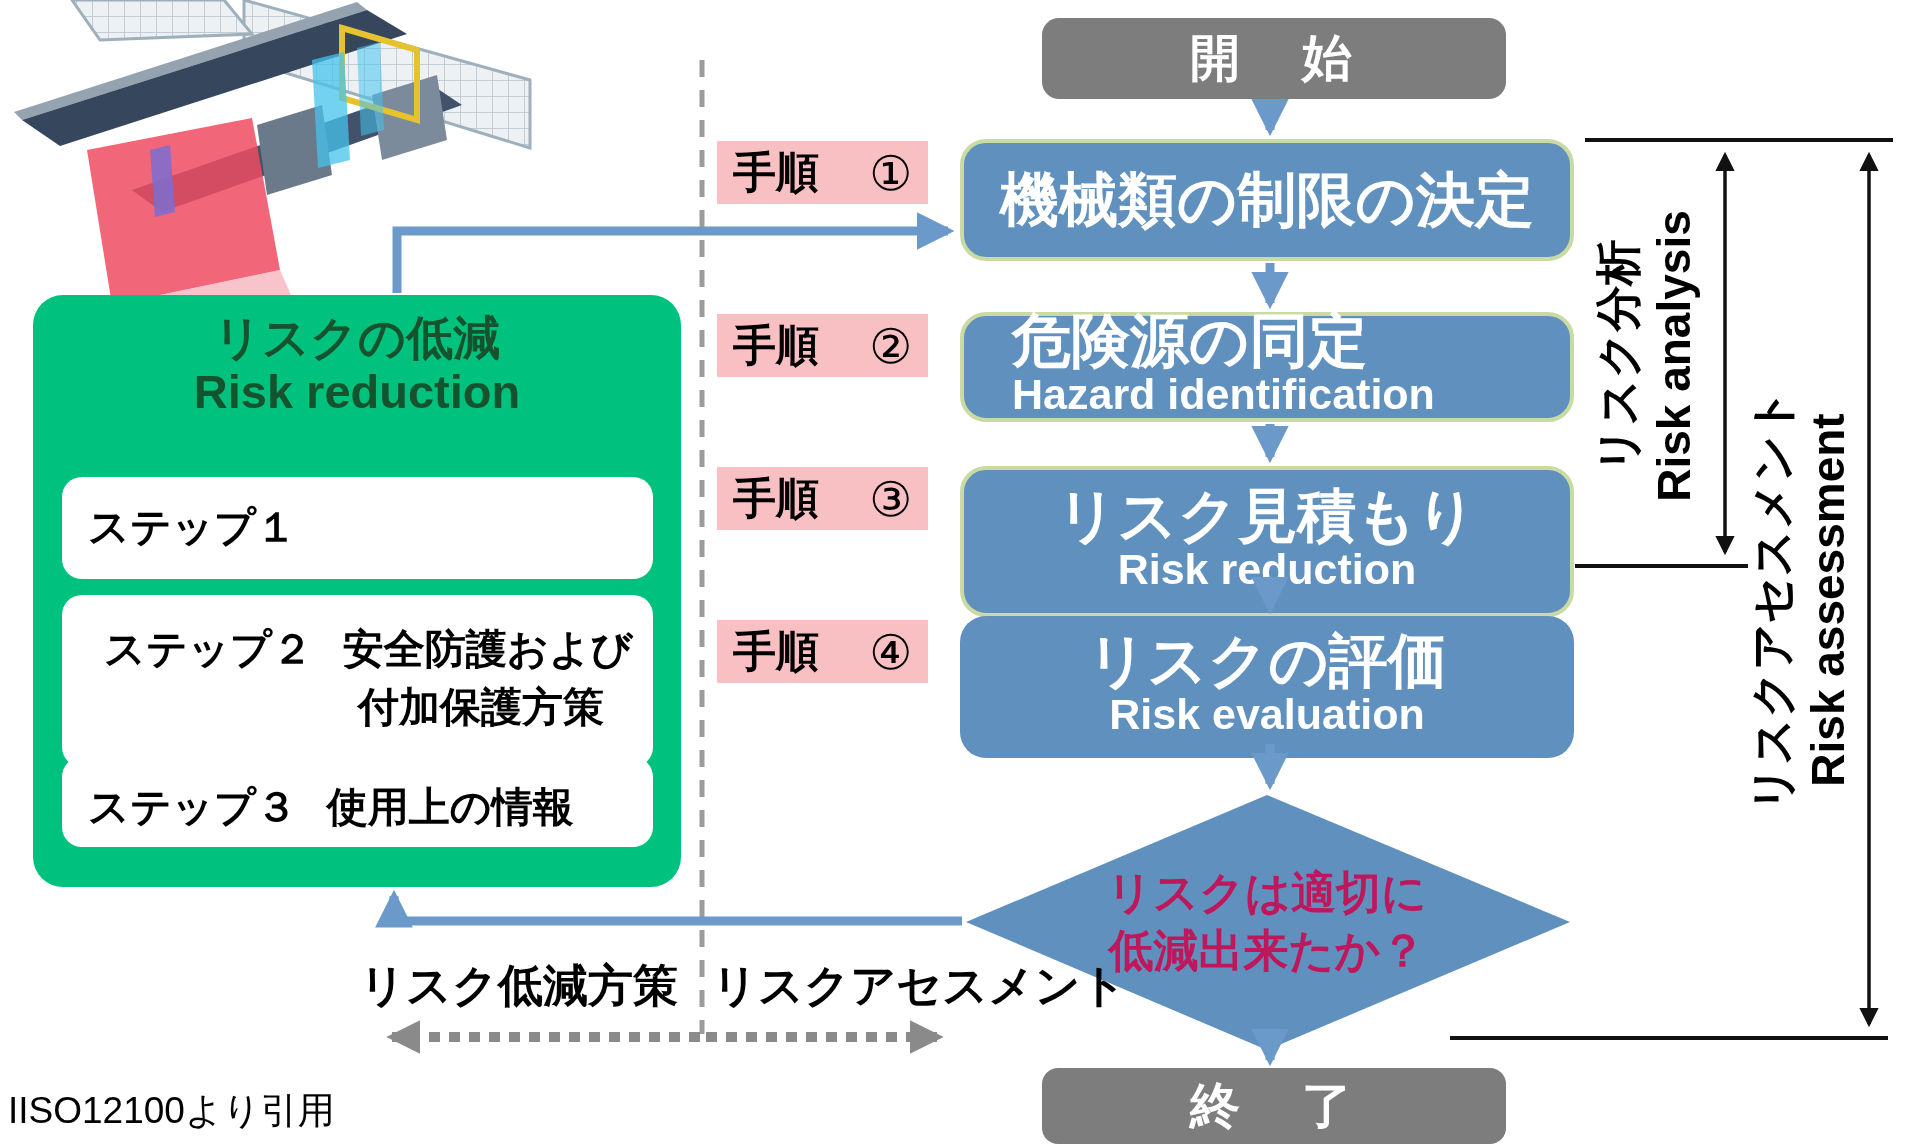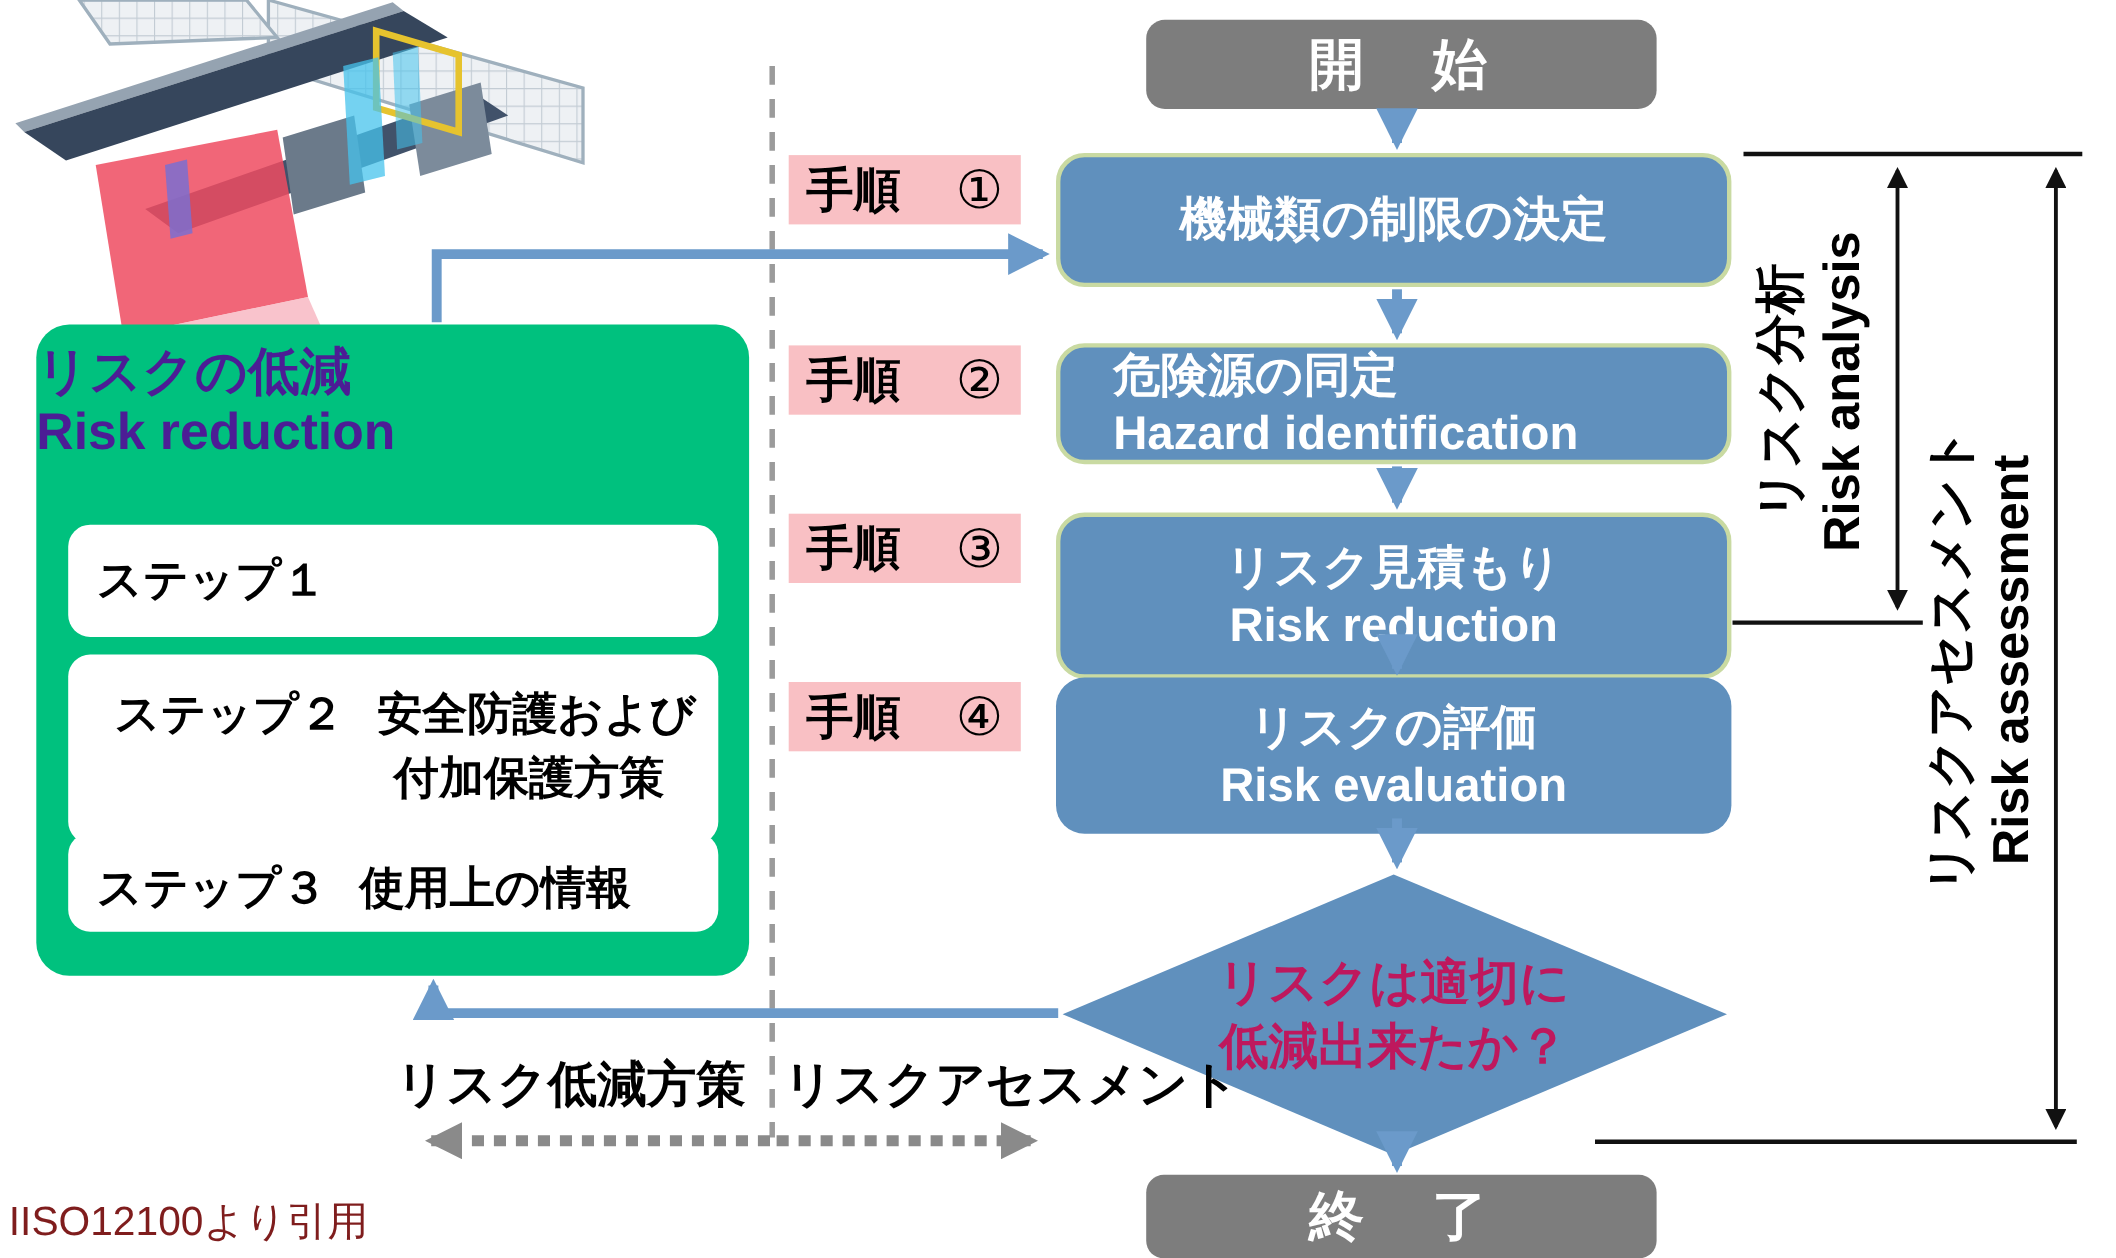--- a/index.html
+++ b/index.html
@@ -13,56 +13,56 @@
     position:absolute;left:1042px;width:464px;background:#7d7d7d;border-radius:16px;
     color:#fff;font-weight:700;font-size:50px;display:flex;align-items:center;justify-content:center;
     letter-spacing:6px;
   }
   
   .pbox{
     position:absolute;left:960px;width:614px;background:#6090bd;border-radius:26px;
     color:#fff;font-weight:700;box-sizing:border-box;display:flex;flex-direction:column;justify-content:center;
   }
   .pbox.bordered{border:4px solid #c9daa2;}
-  .pbox .t1{font-size:43px;line-height:54px;}
+  .pbox .t1{font-size:59px;line-height:54px;}
   .pbox .t2{font-size:43px;line-height:52px;}
   .center{text-align:center;}
   
   .proc{
     position:absolute;left:717px;width:211px;height:63px;background:#f9c0c4;
     display:flex;align-items:center;justify-content:space-between;box-sizing:border-box;
     padding:0 16px;font-size:43px;font-weight:700;color:#000;
   }
   .proc .num{font-size:48px;font-weight:400;}
   
   #green-panel{
     position:absolute;left:33px;top:295px;width:648px;height:592px;background:#00c17e;border-radius:30px;
   }
-  #green-panel .gtitle{color:#4c1d95;font-weight:700;font-size:47px;line-height:54px;text-align:left;padding-top:16px;}
+  #green-panel .gtitle{color:#14532d;font-weight:700;font-size:47px;line-height:54px;text-align:center;padding-top:16px;}
   .step{
     position:absolute;left:29px;width:591px;background:#fff;border-radius:20px;
     color:#000;font-weight:700;font-size:41px;box-sizing:border-box;
   }
   .step .row{display:flex;align-items:center;height:100px;padding-left:26px;}
   .step .lbl{margin-right:30px;white-space:nowrap;}
   .step2row{height:82px;display:flex;align-items:flex-end;padding-left:26px;margin-left:16px;}
   .step2line2{padding-left:296px;line-height:60px;}
   
   #decision-text{
     position:absolute;left:986px;top:864px;width:562px;text-align:center;color:#be185d;
     font-weight:700;font-size:45px;line-height:58px;
   }
   
   .rot{
     position:absolute;transform:translate(-50%,-50%) rotate(-90deg);white-space:nowrap;
     font-weight:700;font-size:46px;line-height:56px;text-align:center;color:#000;
   }
   
   .botlabel{position:absolute;font-weight:700;font-size:45px;color:#000;}
-  #footer-note{position:absolute;left:8px;top:1086px;font-size:37px;color:#7f1d1d;}
+  #footer-note{position:absolute;left:8px;top:1086px;font-size:37px;color:#000000;}
   svg{display:block;}
   #connectors{position:absolute;left:0;top:0;pointer-events:none;}
 </style>
 </head>
 <body>
 
 <div id="canvas">
 
   <svg class="abs" style="left:12px;top:0;" width="520" height="340" viewBox="0 0 520 340">
     <defs>

